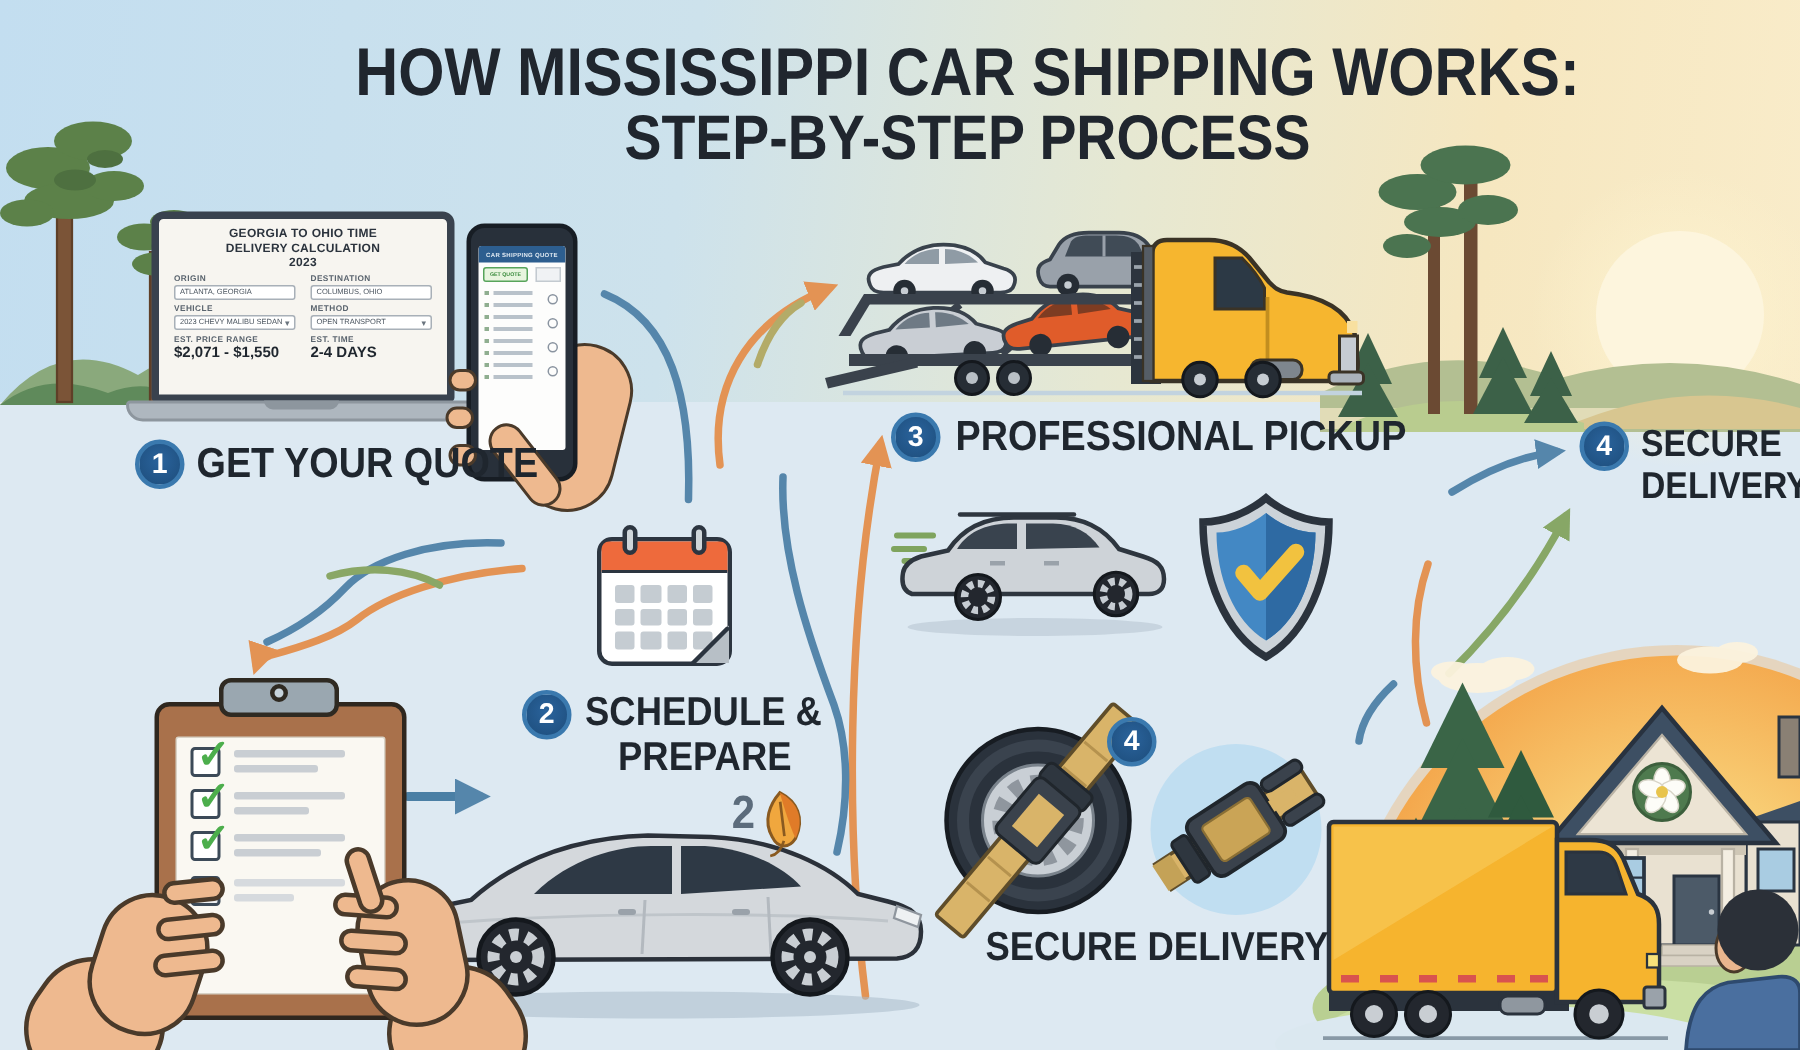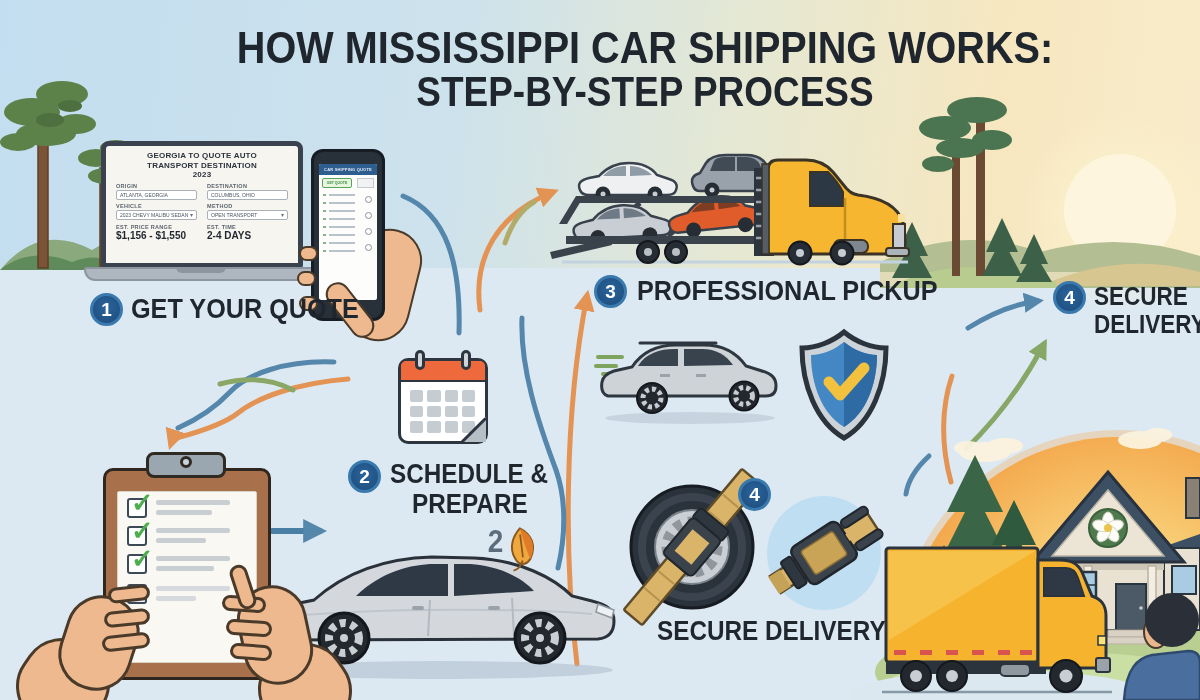--- a/index.html
+++ b/index.html
@@ -453,22 +453,22 @@
       <path d="M0,-20 C10,-12 13,0 4,12 C2,4 1,-8 0,-20 Z" fill="#e07b28"></path>
       <path d="M-1,-14 L-3,9 M-4,12 C-7,18 -11,20 -15,20" fill="none" stroke="#8a5a20" stroke-width="1.8"></path>
     </g>
   </svg>
 
   <div class="title l1">HOW MISSISSIPPI CAR SHIPPING WORKS:</div>
   <div class="title l2">STEP-BY-STEP PROCESS</div>
 
   <div class="laptop-screen">
     <div class="lap-title">
-      <div>GEORGIA TO QUOTE AUTO</div>
-      <div>TRANSPORT DESTINATION</div>
+      <div>GEORGIA TO OHIO TIME</div>
+      <div>DELIVERY CALCULATION</div>
       <div>2023</div>
     </div>
     <div class="lap-grid">
       <div class="lap-field">
         <label>ORIGIN</label>
         <div class="lap-input">
             <span>ATLANTA, GEORGIA</span>
           </div>
       </div>
       <div class="lap-field">
@@ -488,21 +488,21 @@
         <label>METHOD</label>
         <div class="lap-input">
           <span>OPEN TRANSPORT</span>
           <span class="chev">▾</span>
         </div>
       </div>
     </div>
     <div class="lap-res">
       <div>
         <label>EST. PRICE RANGE</label>
-        <div class="val">$1,156 - $1,550</div>
+        <div class="val">$2,071 - $1,550</div>
       </div>
       <div>
         <label>EST. TIME</label>
         <div class="val">2-4 DAYS</div>
       </div>
     </div>
   </div>
   <div class="laptop-base"></div>
   <div class="laptop-notch"></div>
 

